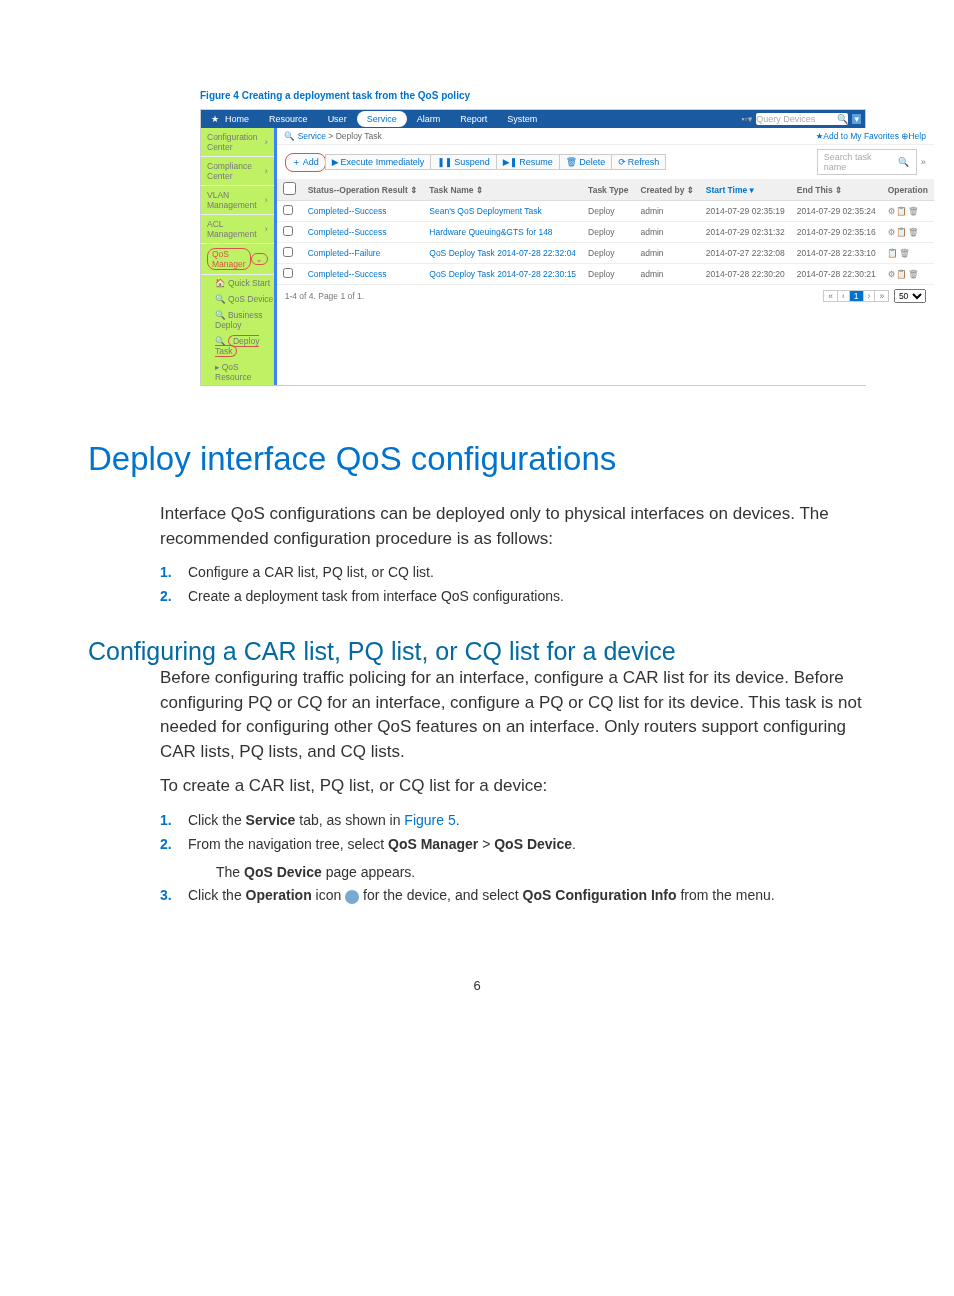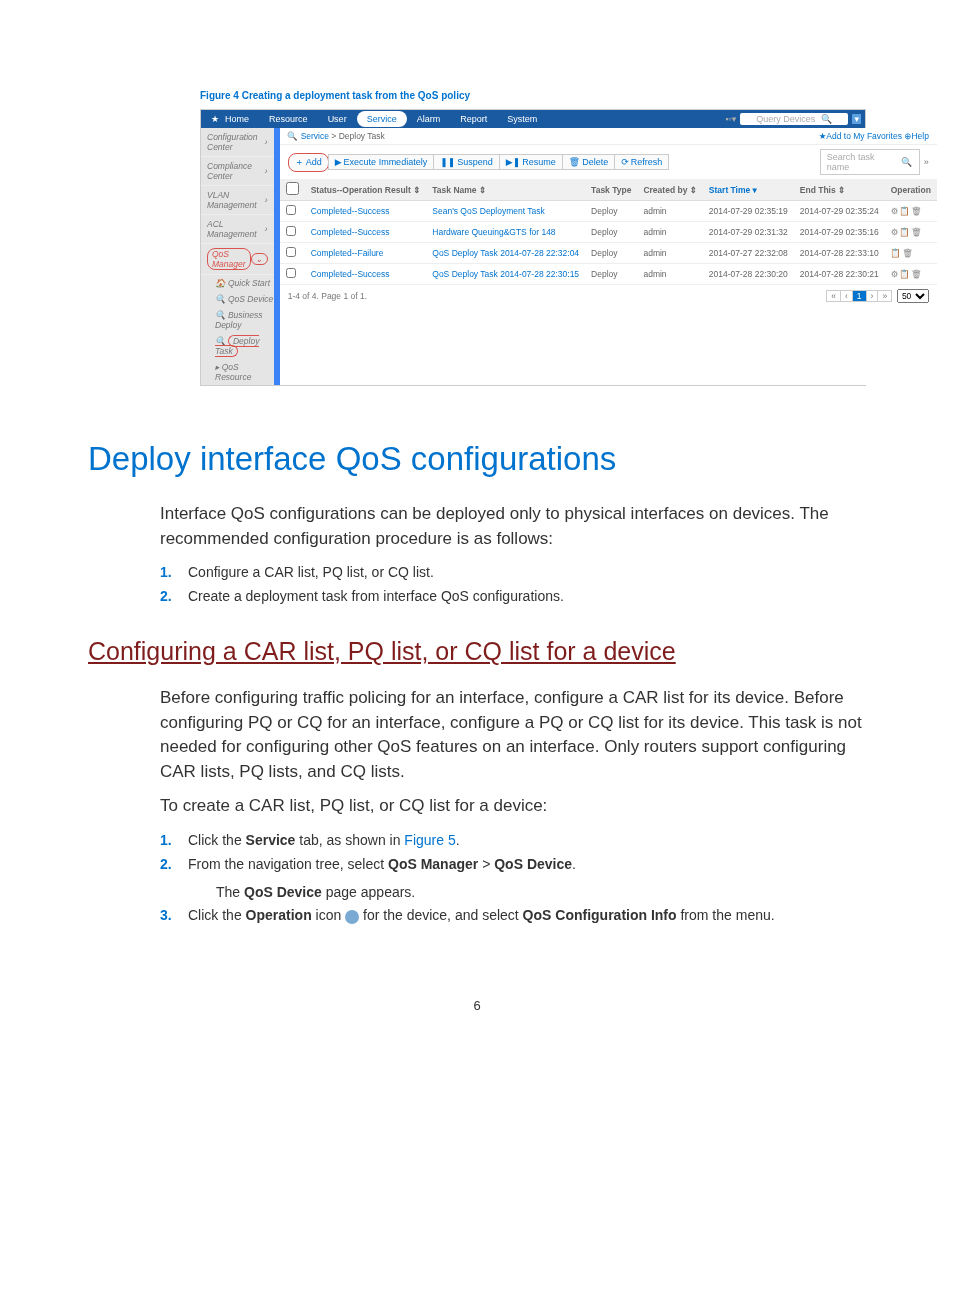--- a/index.html
+++ b/index.html
@@ -6,23 +6,23 @@
   body { font-family: Arial, Helvetica, sans-serif; background: #fff; color: #333; width: 954px; margin: 0 auto; padding: 90px 88px 40px 88px; font-size: 13px; }
   .figure-caption { color: #0073cf; font-weight: bold; font-size: 10px; margin-bottom: 8px; text-align: left; padding-left: 112px;}
   .screenshot-wrap { padding-left: 112px; }
   .screenshot { border: 1px solid #ccc; font-size: 9px; color: #666; }
   .topbar { background: #1a5aa0; color: #fff; display: flex; align-items: center; height: 18px; }
   .topbar .star-home { display:flex; align-items:center; gap:6px; padding:0 10px;}
   .topbar .tabs { display:flex; }
   .topbar .tabs span { padding: 3px 10px; }
   .topbar .tabs .active { background:#fff; color:#0073cf; border-radius:8px;}
   .topbar .qd { margin-left:auto; color:#aaa; display:flex; align-items:center; gap:4px; padding-right:4px;}
-  .topbar .qd .qbox { background:#fff; color:#aaa; padding:1px 16px; border-radius:2px; display:flex; gap:6px; align-items:center;}
+  .topbar .qd .qbox { background:#fff; color:#aaa; padding:1px 0; border-radius:2px; display:flex; gap:22px; align-items:center;}
   .main-area { display:flex; min-height: 190px;}
-  .sidebar { width: 98px; background:#e5e5e5; border-right:6px solid #3b82f6; font-size:8.5px; color:#777;font-style:italic;}
+  .sidebar { width: 98px; background:#bef264; border-right:3px solid #3b82f6; font-size:8.5px; color:#777;}
   .sidebar .item { padding:4px 6px; border-bottom:1px solid #eee; display:flex; justify-content:space-between; align-items:center;}
   .sidebar .sub { padding-left:14px; font-size:8.5px; padding-top:3px; padding-bottom:3px;}
   .sidebar .qos-circled { color:#d9534f; }
   .sidebar .qos-circled span { border:1px solid #d9534f; border-radius:8px; padding:0 4px;}
   .sidebar .deploy-circled span { border:1px solid #d9534f; border-radius:8px; padding:0 4px;}
   .content { flex:1; background:#fff; }
   .breadcrumb-row { display:flex; justify-content:space-between; padding:3px 8px; border-bottom:1px solid #eee; font-size:8.5px;}
   .breadcrumb-row .bc a{color:#0073cf;}
   .breadcrumb-row .fav {color:#0073cf;}
   .toolbar { display:flex; gap:0; padding:4px 8px; align-items:center;}
@@ -39,21 +39,21 @@
   .pager { display:flex; justify-content:space-between; padding:4px 8px; font-size:8.5px; color:#777; align-items:center;}
   .pager .ctrls span { border:1px solid #ccc; padding:0 4px; margin-left:-1px; display:inline-block;}
   .pager .ctrls .cur { background:#0073cf; color:#fff;}
   .pager select { font-size:8.5px;}
 
   h1 { font-family: Arial, Helvetica, sans-serif; font-weight: normal; font-size: 33px; color: #0073cf; margin-top: 54px; margin-bottom: 24px;}
   .body-para { font-size: 17px; line-height: 1.45; color:#333; margin-left: 72px; margin-bottom: 10px;}
   ol.steps { list-style:none; margin-left: 72px; font-size:14px; line-height:1.7;}
   ol.steps li { display:flex;}
   ol.steps li .num { color:#0073cf; font-weight:bold; width:28px; flex-shrink:0;}
-  h2 { font-family: Arial, Helvetica, sans-serif; font-weight: normal; font-size: 25px; color:#7f1d1d; margin-top: 28px; margin-bottom: 20px; text-decoration: underline;}
+  h2 { font-family: Arial, Helvetica, sans-serif; font-weight: normal; font-size: 25px; color:#0369a1; margin-top: 28px; }
   .link-text { color:#0073cf; }
   .sub-line { margin-left:28px; margin-top:4px;}
   .op-icon { display:inline-block; width:14px; height:14px; background:#7aa9d4; border-radius:50%; vertical-align:middle;}
   .page-num { text-align:center; font-size:13px; color:#333; margin-top:70px;}
   a { text-decoration:none;}
 </style>
 </head>
 <body>
 
 <div class="figure-caption">Figure 4 Creating a deployment task from the QoS policy</div>

